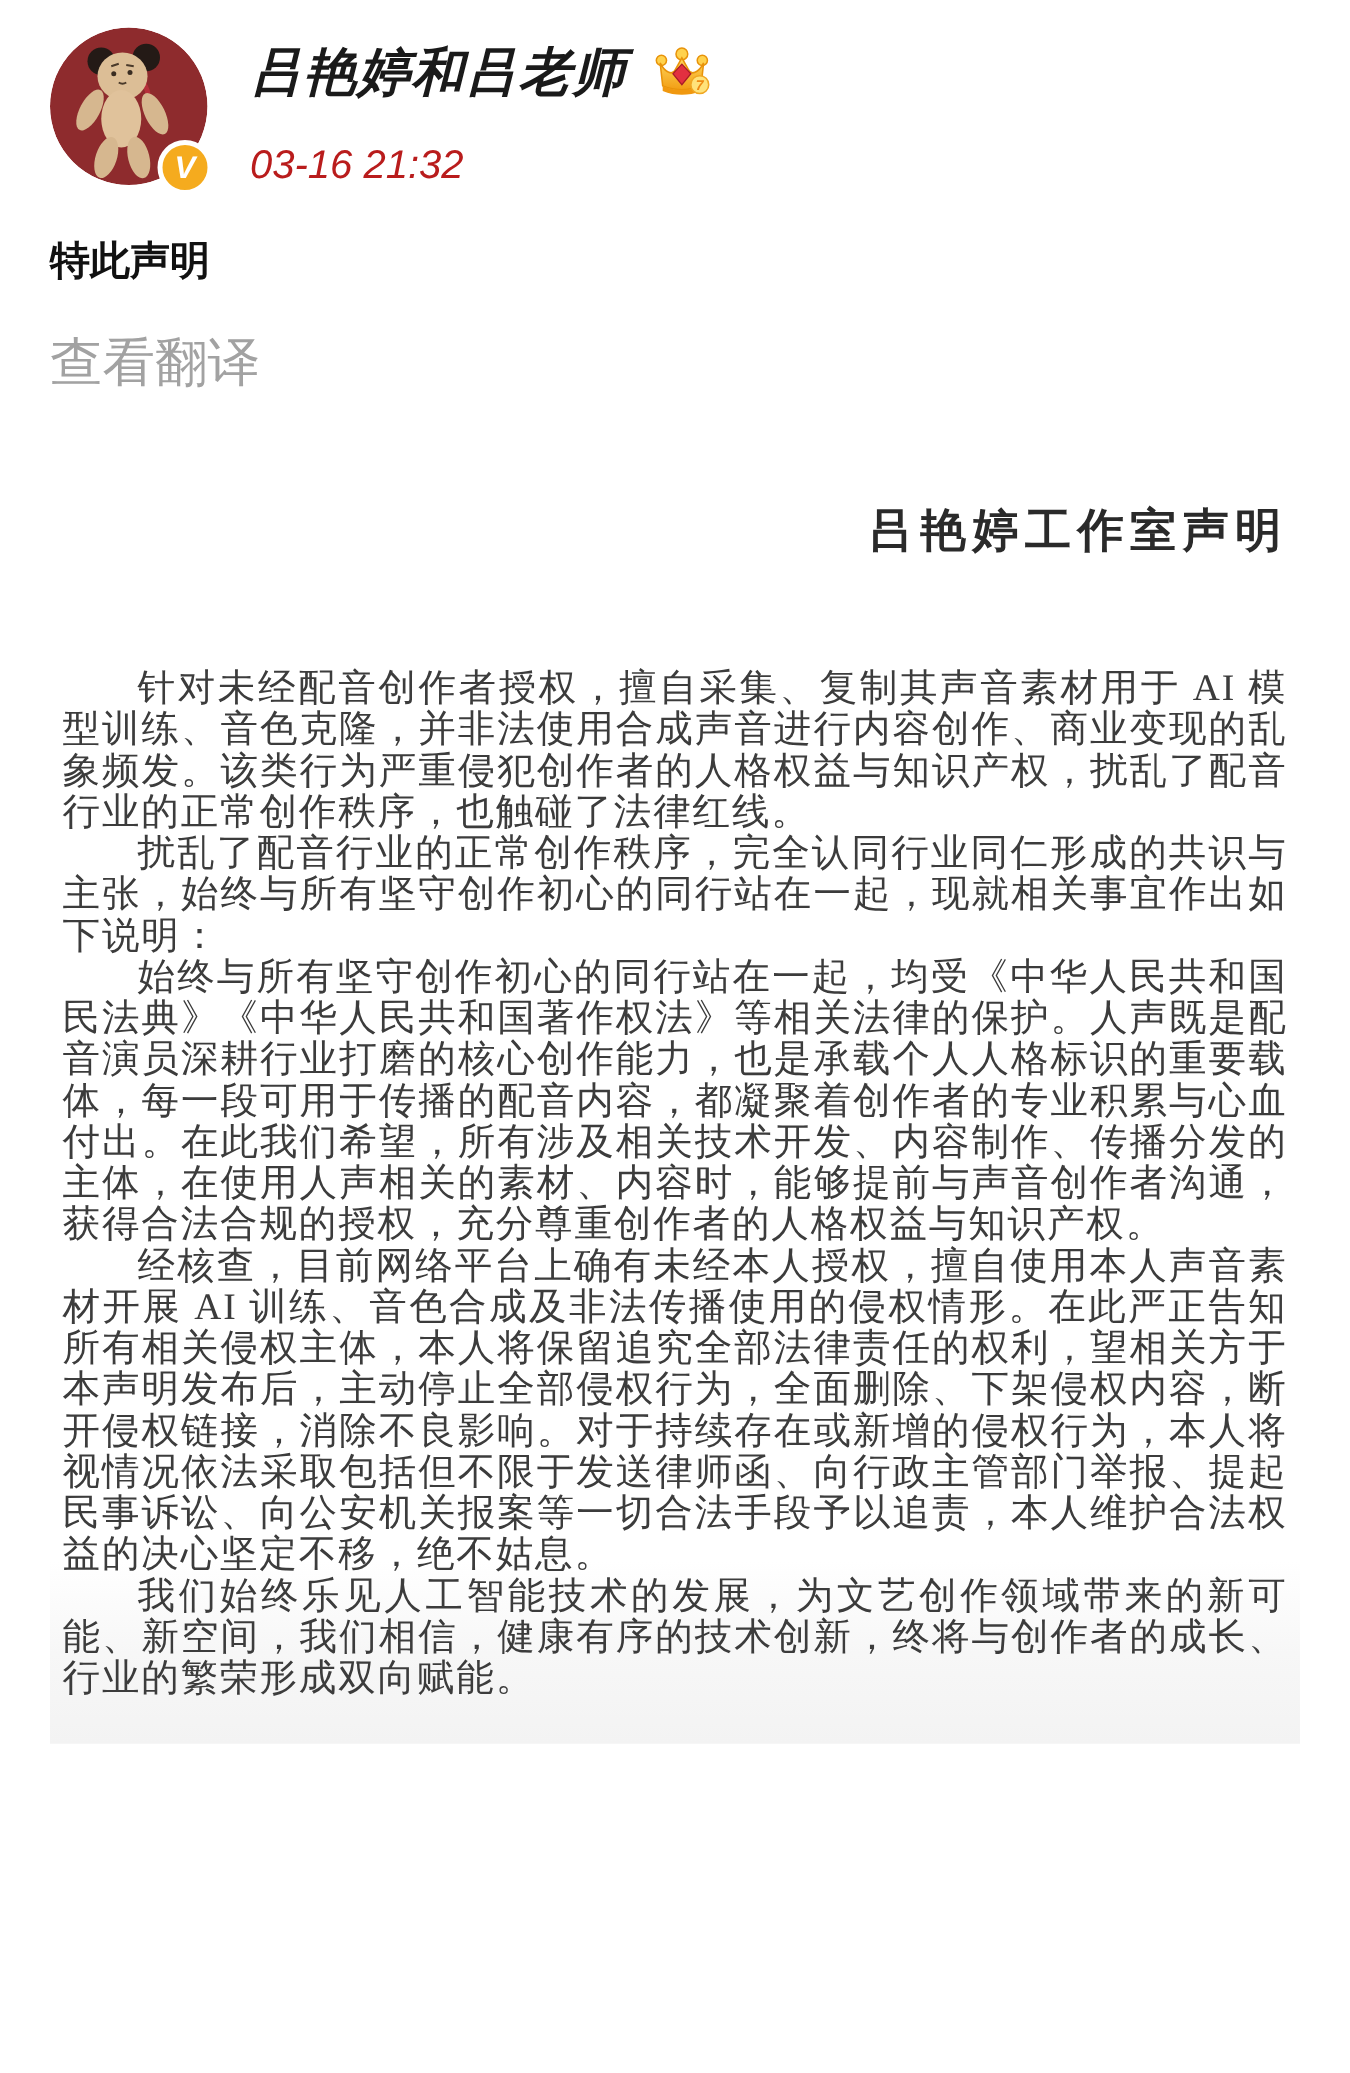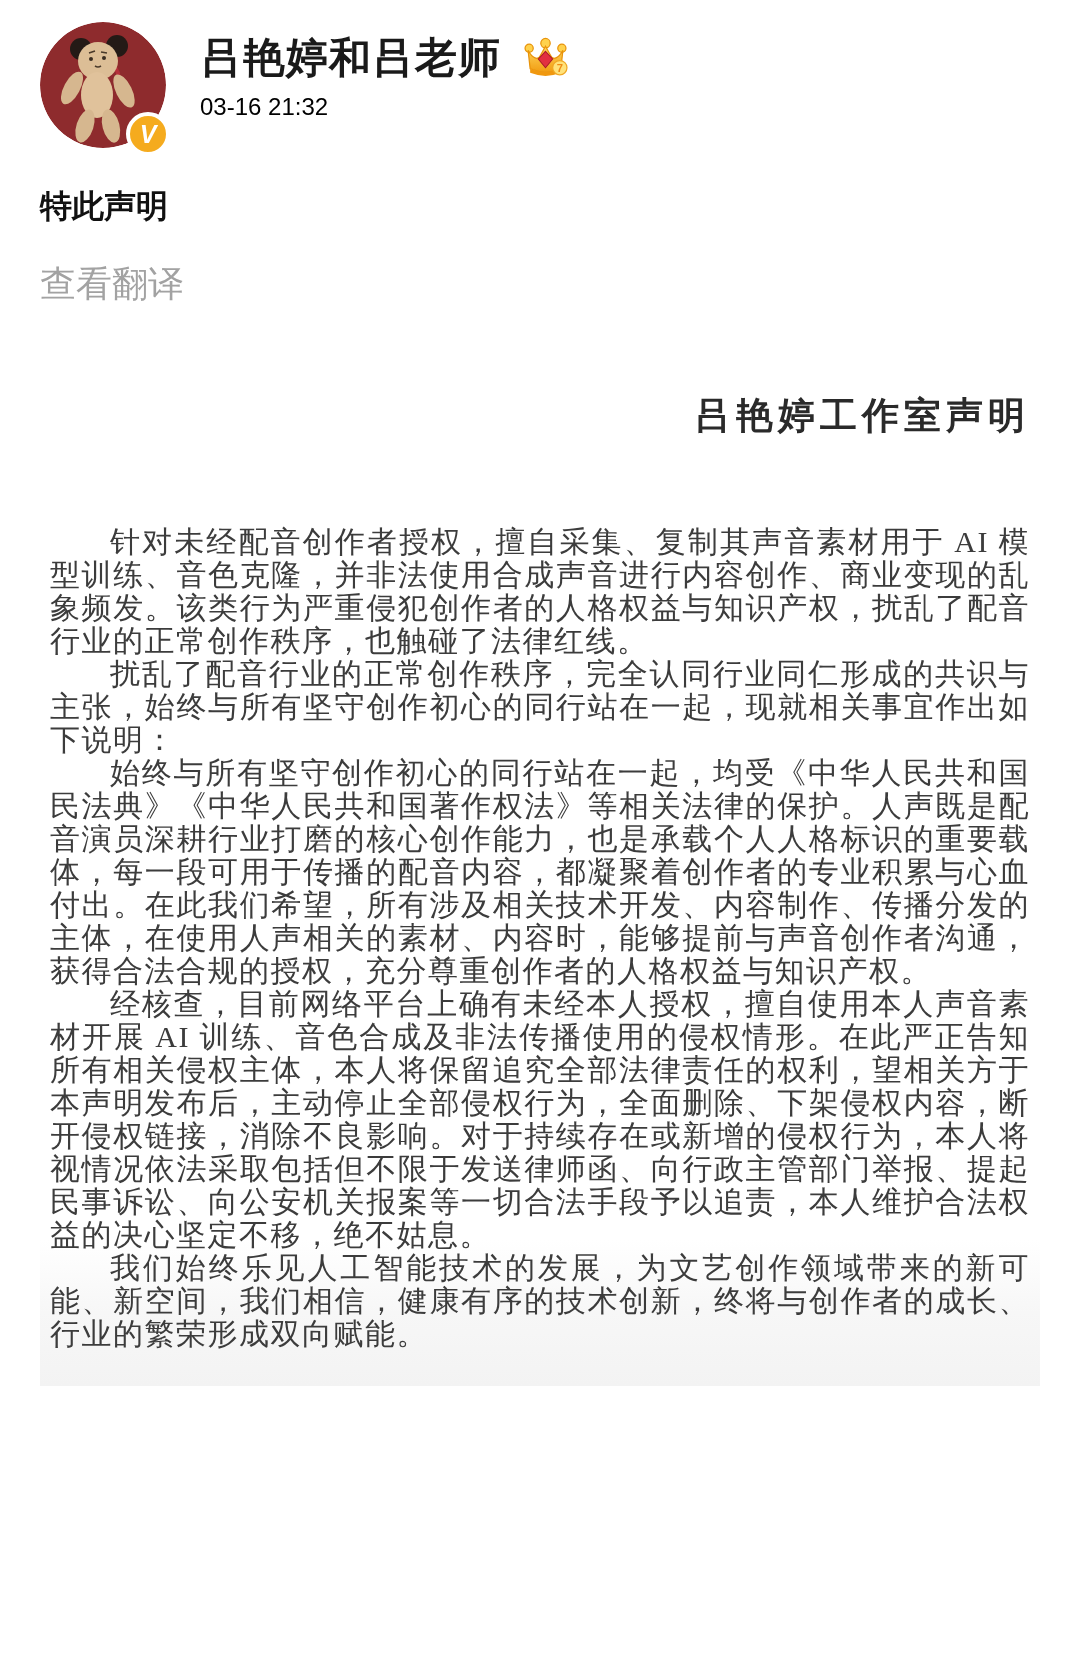--- a/index.html
+++ b/index.html
@@ -24,34 +24,34 @@
   .v-badge {
     position: absolute; right: -4px; bottom: -8px;
     width: 36px; height: 36px;
     background: #f5ab1e;
     border: 4px solid #ffffff;
     border-radius: 50%;
     display: flex; align-items: center; justify-content: center;
     color: #ffffff; font-weight: 700; font-style: italic; font-size: 25px;
     line-height: 1;
   }
-  .header-info { padding-top: 8px; min-width: 0; }
+  .header-info { padding-top: 8px; min-width: 0; font-style: italic; }
   .author-row { display: flex; align-items: center; gap: 22px; }
   .author {
     font-size: 42px; font-weight: 700; color: #1a1a1a; letter-spacing: 1px;
     white-space: nowrap;
   }
   .crown { width: 45px; height: 43px; flex: none; }
-  .timestamp { margin-top: 7px; font-size: 24px; color: #000000; }
+  .timestamp { margin-top: 27px; font-size: 32px; color: #b91c1c; }
 
   
   .post-title { margin: 37px 0 0; font-size: 32px; font-weight: 600; color: #111111; }
   .meta-row {
     display: flex; justify-content: space-between; align-items: baseline;
-    margin-top: 31px; font-size: 36px; color: #a2a2a2;
+    margin-top: 31px; font-size: 42px; color: #a2a2a2;
   }
   .translate { cursor: pointer; }
 
   
   .document {
     margin: 32px 0 0;
     padding: 50px 10px 36px;
     background: linear-gradient(180deg, #ffffff 0%, #ffffff 86%, #f7f7f7 93%, #f3f3f3 100%);
     font-family: "Liberation Serif", "DejaVu Serif", serif;
     color: #3c3c3c;

